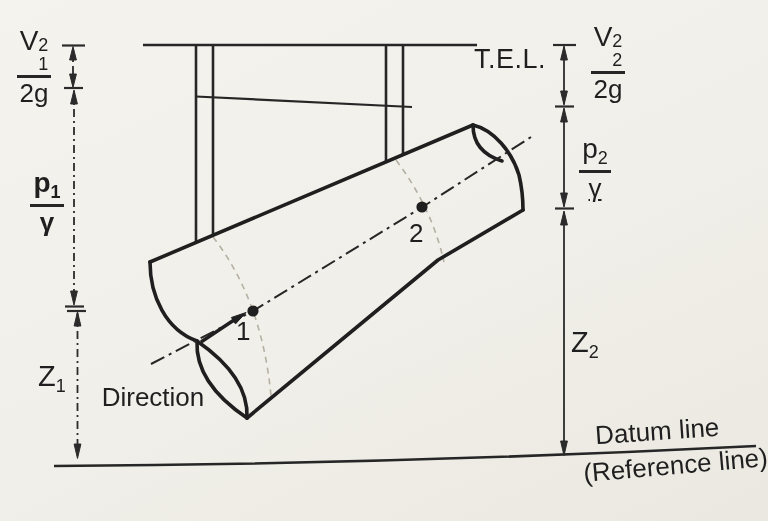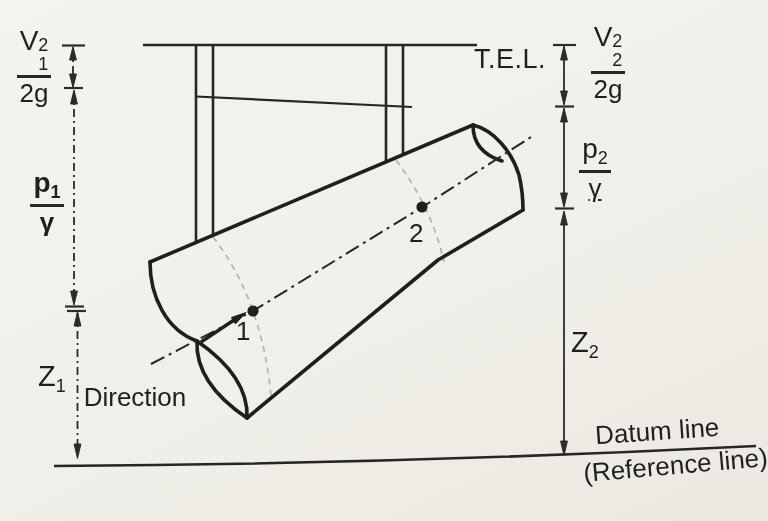--- a/index.html
+++ b/index.html
@@ -140,20 +140,20 @@
   <span class="den">γ</span>
 </div>
 
 <div class="lbl zlbl" style="left:571px;top:316px;margin-top:12px;">
   <span>Z</span><sub class="small">2</sub>
 </div>
 
 <div class="lbl mid" style="left:236px;top:318px;">1</div>
 <div class="lbl mid" style="left:409px;top:220px;">2</div>
 
-<div class="lbl mid" style="left:68px;top:380px;width:134px;text-align:center;white-space:normal;line-height:1.35;">
+<div class="lbl mid" style="left:86px;top:380px;width:134px;text-align:center;white-space:normal;line-height:1.35;">
   <span>Direction</span><br>
 </div>
 
 <div class="lbl mid tilt4" style="left:595px;top:418px;">Datum line</div>
 <div class="lbl mid tilt5" style="left:583px;top:452px;">(Reference line)</div>
 
 </div>
 
 </body></html>

